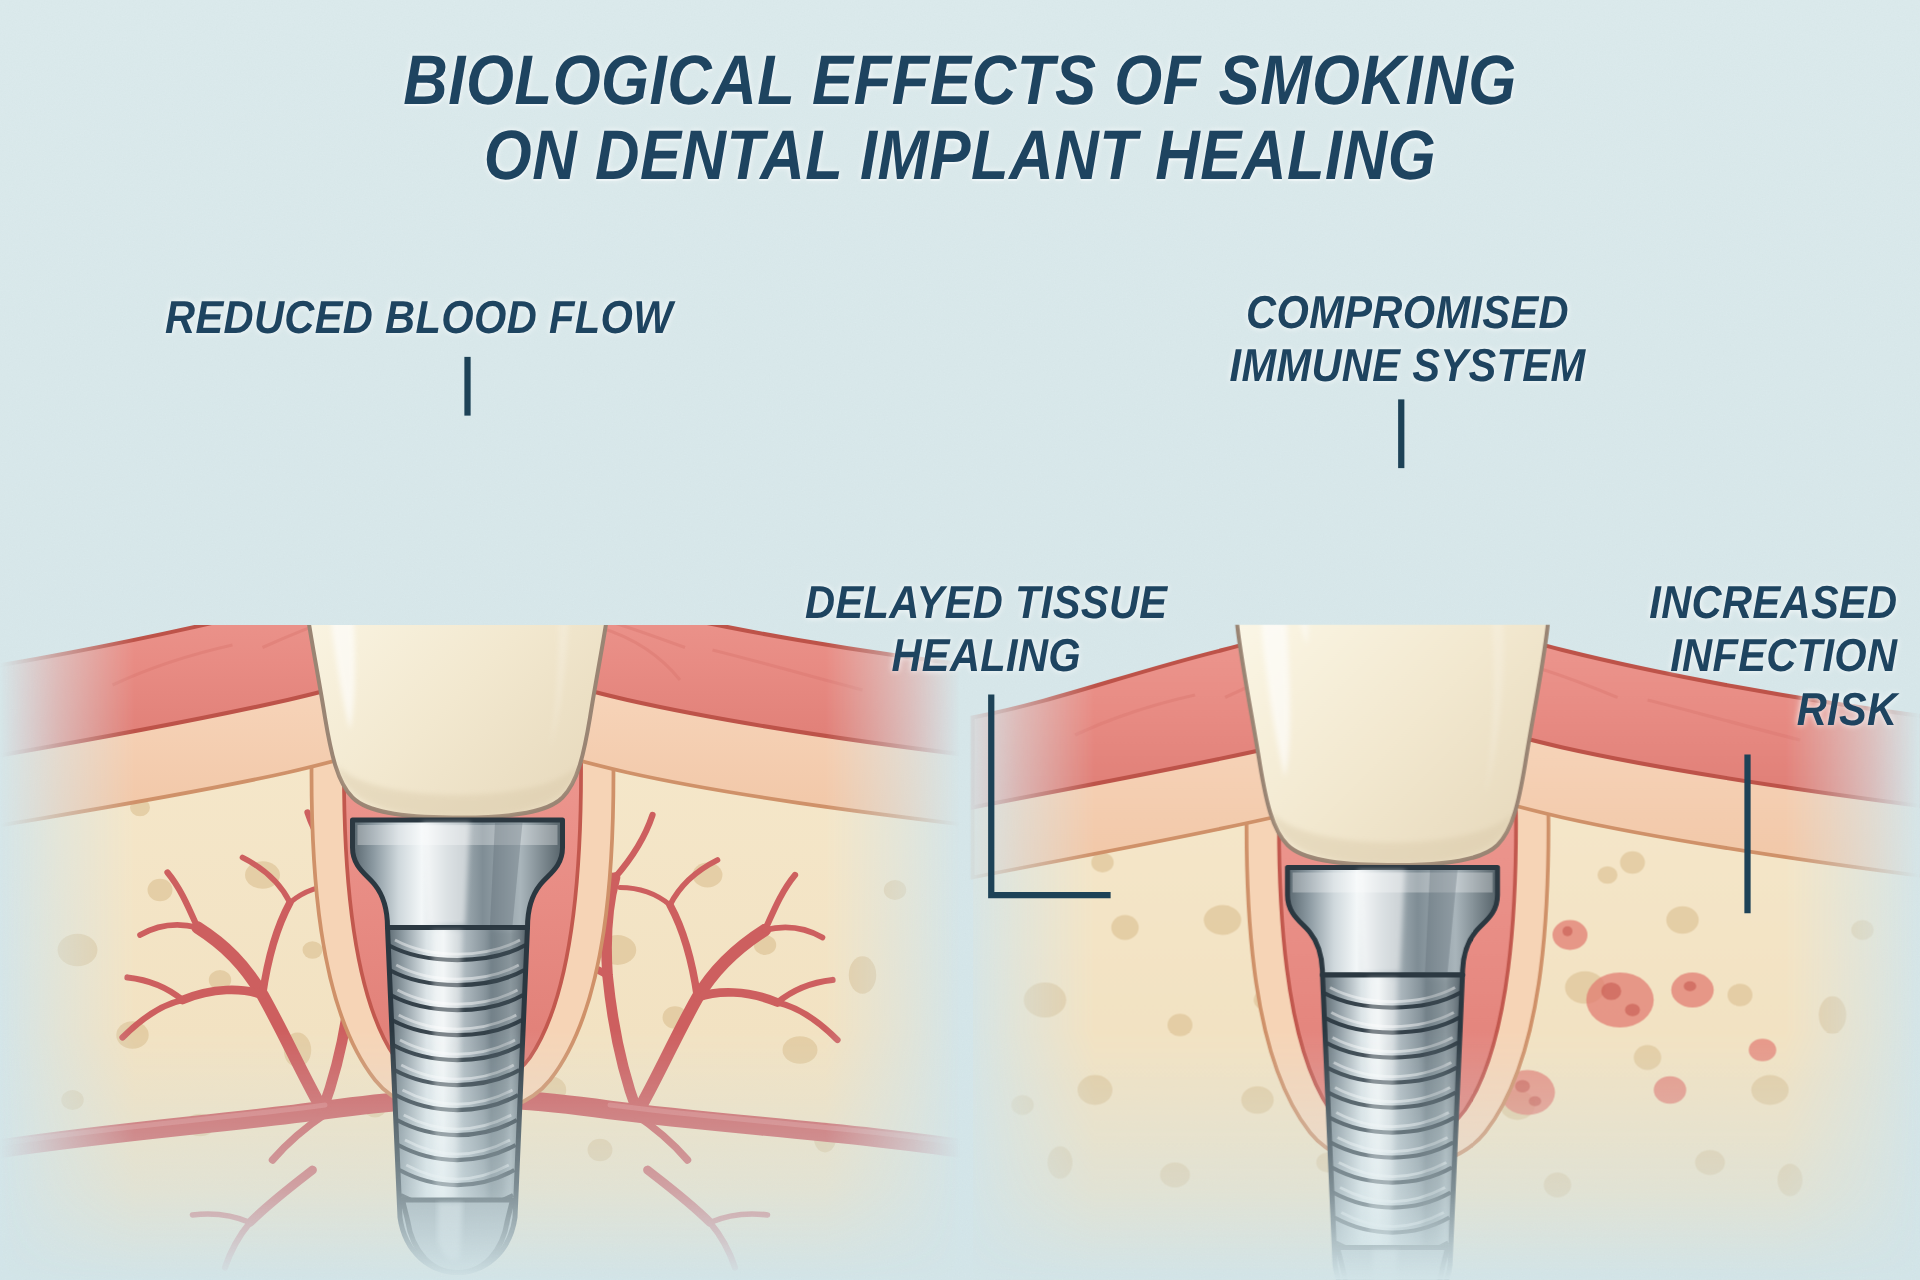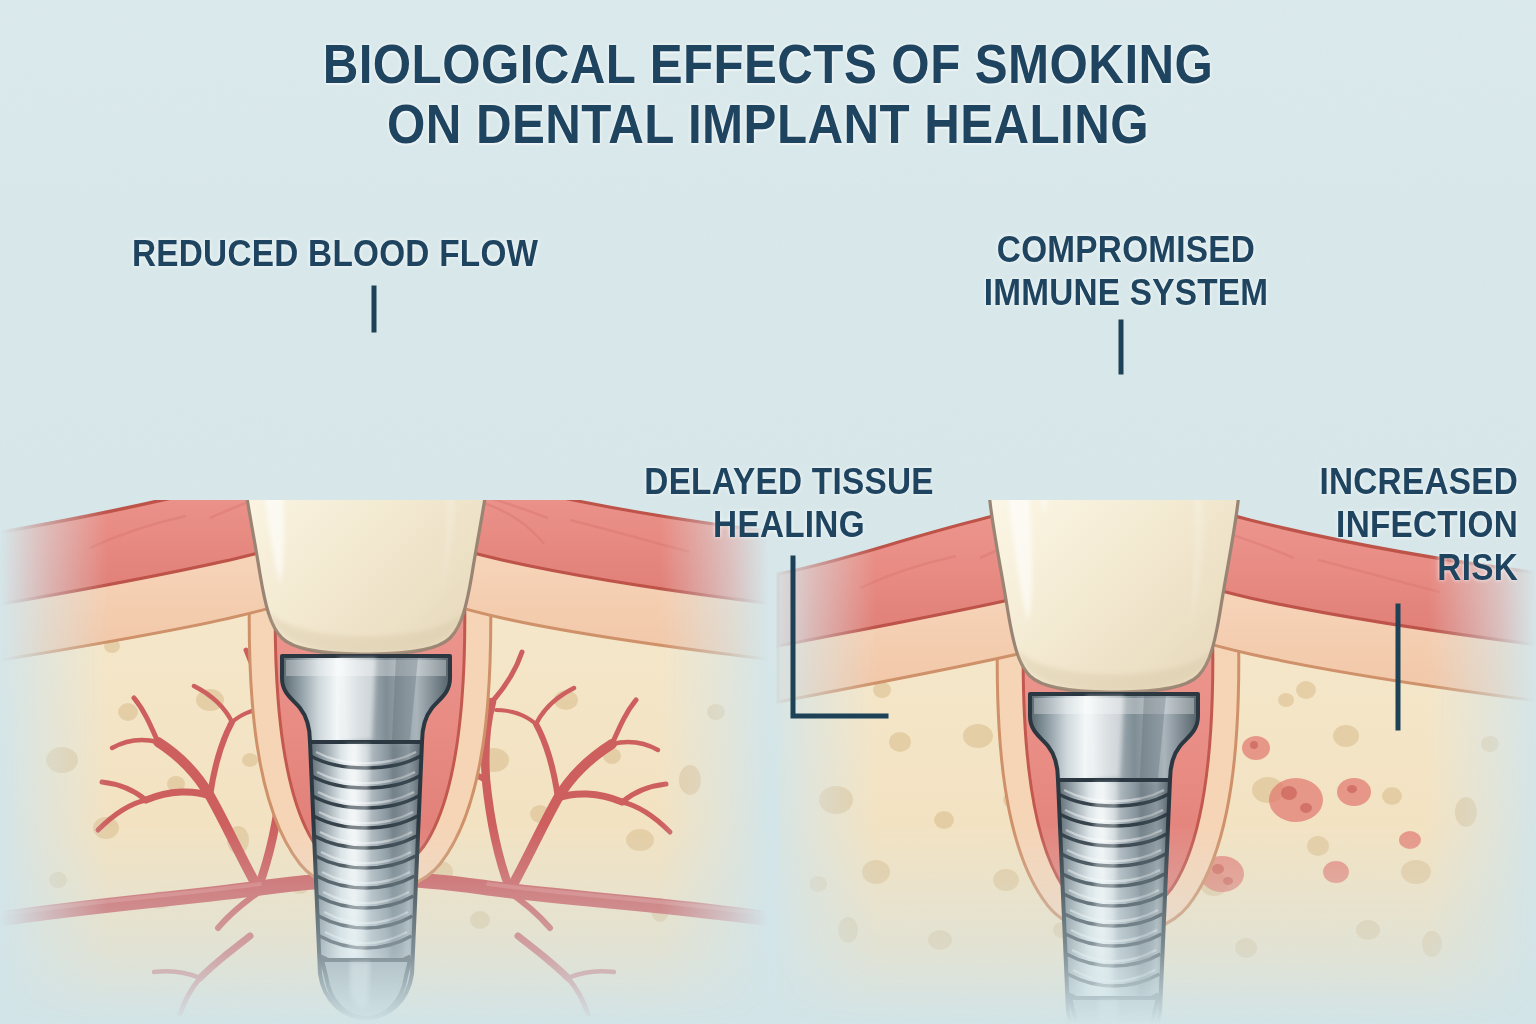--- a/index.html
+++ b/index.html
@@ -1,21 +1,21 @@
 <!DOCTYPE html>
 <html><head>
 <meta charset="utf-8">
 <style>
   html,body{margin:0;padding:0;}
   body{
     width:1536px;height:1024px;overflow:hidden;
     font-family:"Liberation Sans", sans-serif;
     background:#d9e9ec;
   }
-  #stage{position:relative;width:1536px;height:1024px;background:#fef9c3;}
+  #stage{position:relative;width:1536px;height:1024px;background:#fef9c3;font-style:italic;}
   #art{position:absolute;inset:0;}
 
   .ttl{
     position:absolute;left:0;right:0;top:34px;
     text-align:center;
     font-weight:700;
     font-size:56px;
     line-height:60px;
     letter-spacing:0.5px;
     color:#1e4460;

